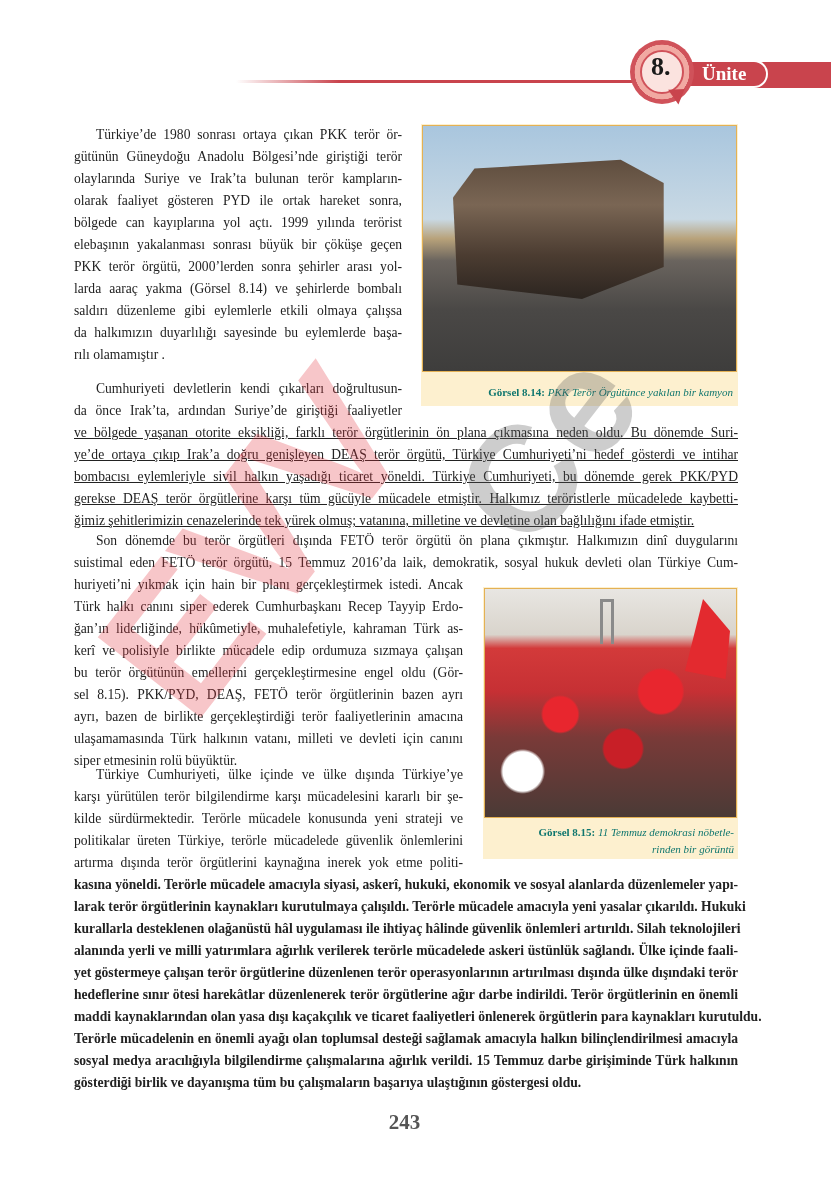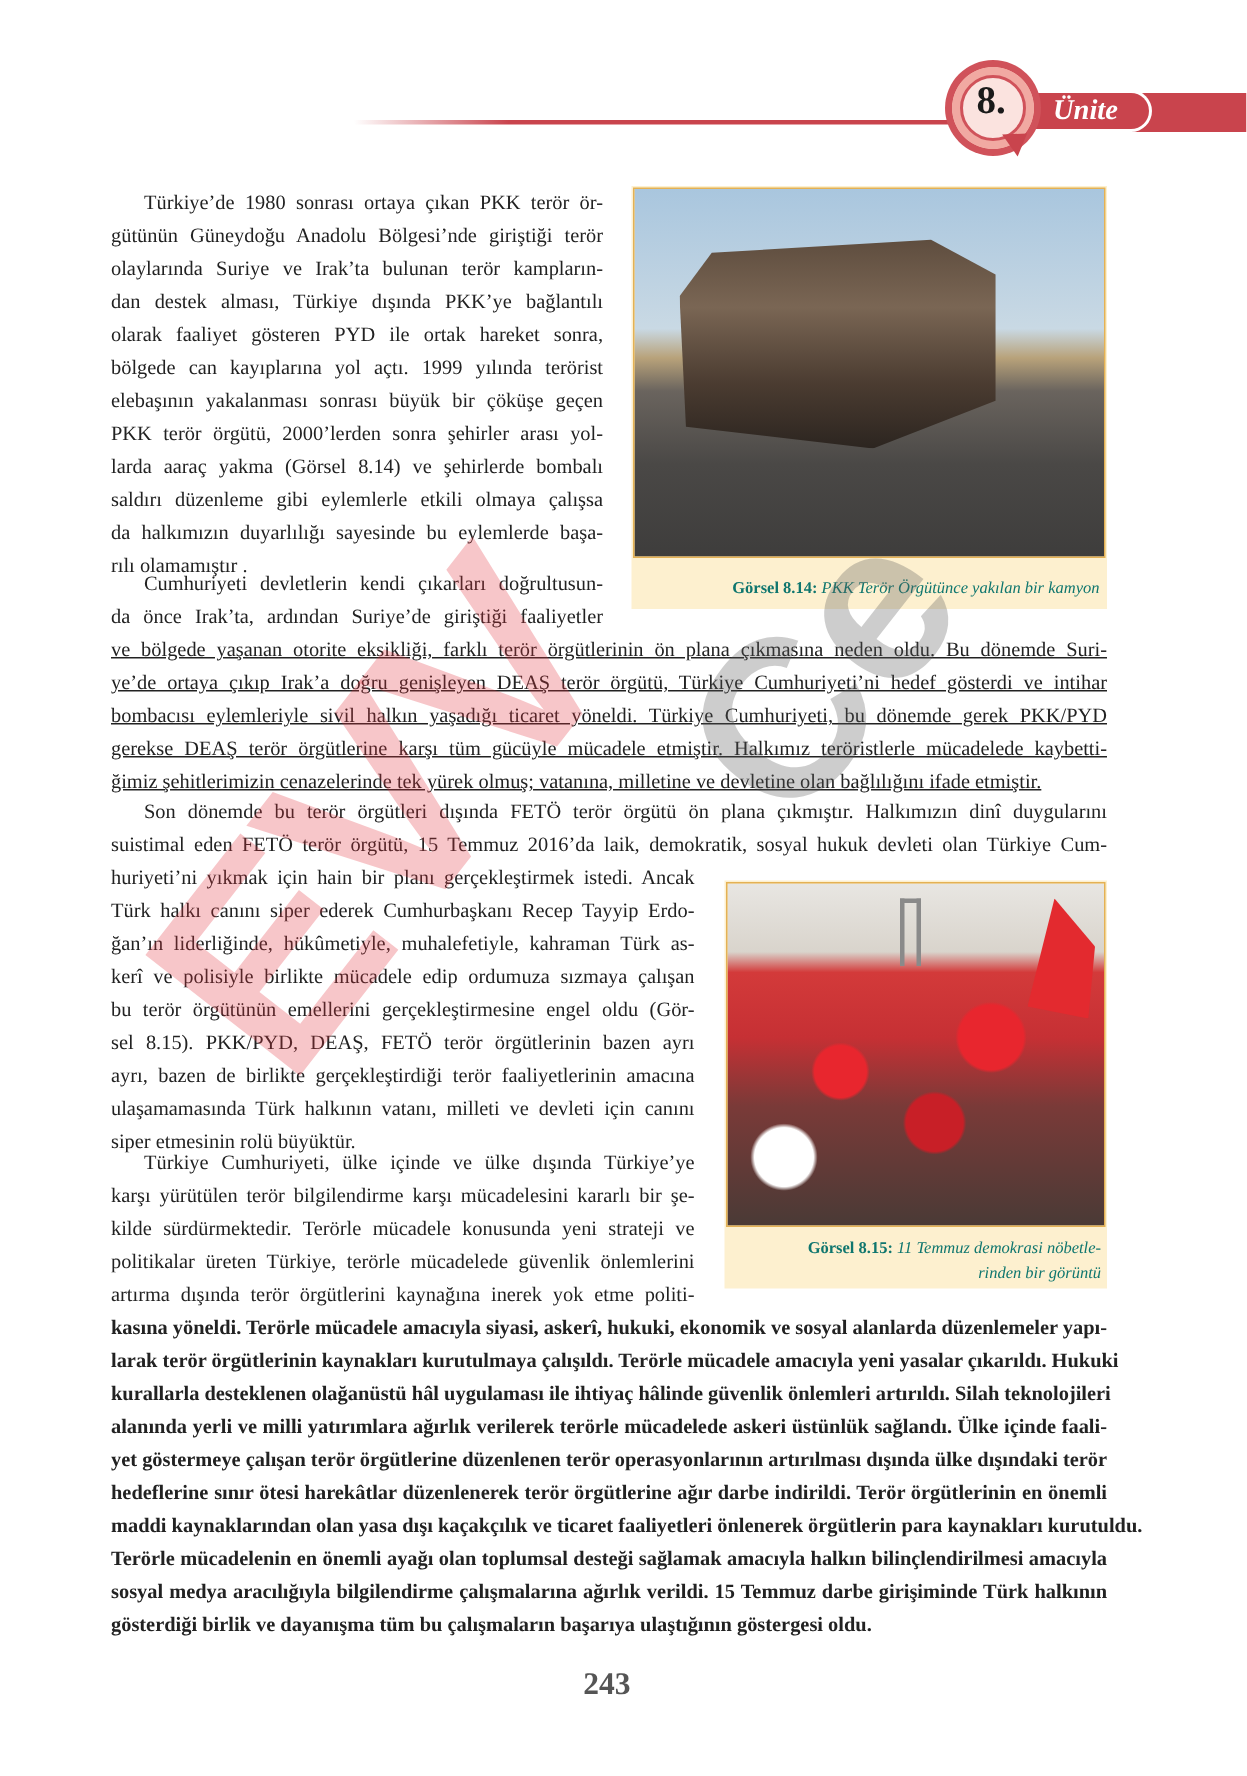--- a/index.html
+++ b/index.html
@@ -4,21 +4,21 @@
   <style>
     html, body { margin: 0; padding: 0; background: #ffffff; }
     body { width: 831px; height: 1184px; position: relative; overflow: hidden;
            font-family: "Liberation Serif", "DejaVu Serif", serif; color: #222; }
 
     
     .hdr-line { position: absolute; top: 80px; left: 236px; width: 412px; height: 3px;
                 background: linear-gradient(90deg, rgba(200,60,70,0) 0%, #c9444d 25%, #c9444d 100%); }
     .hdr-band { position: absolute; top: 62px; left: 700px; width: 131px; height: 26px; background: #c9444d; }
     .hdr-pill { position: absolute; top: 60px; left: 672px; width: 96px; height: 28px; background: #c9444d;
-                border-radius: 0 16px 16px 0; border: 2px solid #fff; border-left: none; box-sizing: border-box; font-style: italic; }
+                border-radius: 0 16px 16px 0; border: 2px solid #fff; border-left: none; box-sizing: border-box; }
     .hdr-pill span { position: absolute; left: 30px; top: 1px; color: #fff; font-weight: bold; font-size: 19px; }
     .hdr-circle { position: absolute; top: 40px; left: 630px; width: 64px; height: 64px; border-radius: 50%;
                   background: radial-gradient(circle at 50% 50%, #fde9e6 0 46%, #f1a9a2 47% 60%, #d0525a 61% 100%); }
     .hdr-inner { position: absolute; top: 50px; left: 640px; width: 44px; height: 44px; border-radius: 50%;
                  background: #fbe3df; border: 2px solid #d0525a; box-sizing: border-box; }
     .hdr-num { position: absolute; top: 52px; left: 651px; font-size: 26px; font-weight: bold; color: #1a1a1a; }
     .hdr-arrow { position: absolute; top: 84px; left: 672px; width: 0; height: 0;
                  border-left: 14px solid #c9444d; border-top: 9px solid transparent; border-bottom: 9px solid transparent;
                  transform: rotate(-35deg); }
 
@@ -55,21 +55,20 @@
 </div>
 <div class="hdr-circle"></div>
 <div class="hdr-inner"></div>
 <div class="hdr-num">8.</div>
 <div class="hdr-arrow"></div>
 
 <div class="p" style="left:74px; top:124px; width:328px;">
   <span class="ln indent">Türkiye’de 1980 sonrası ortaya çıkan PKK terör ör-</span>
   <span class="ln">gütünün Güneydoğu Anadolu Bölgesi’nde giriştiği terör</span>
   <span class="ln">olaylarında Suriye ve Irak’ta bulunan terör kampların-</span>
-  <span class="ln">dan destek alması, Türkiye dışında PKK’ye bağlantılı</span>
   <span class="ln">olarak faaliyet gösteren PYD ile ortak hareket sonra,</span>
   <span class="ln">bölgede can kayıplarına yol açtı. 1999 yılında terörist</span>
   <span class="ln">elebaşının yakalanması sonrası büyük bir çöküşe geçen</span>
   <span class="ln">PKK terör örgütü, 2000’lerden sonra şehirler arası yol-</span>
   <span class="ln">larda aaraç yakma (Görsel 8.14) ve şehirlerde bombalı</span>
   <span class="ln">saldırı düzenleme gibi eylemlerle etkili olmaya çalışsa</span>
   <span class="ln">da halkımızın duyarlılığı sayesinde bu eylemlerde başa-</span>
   <span class="ln last">rılı olamamıştır .</span>
 </div>
 

